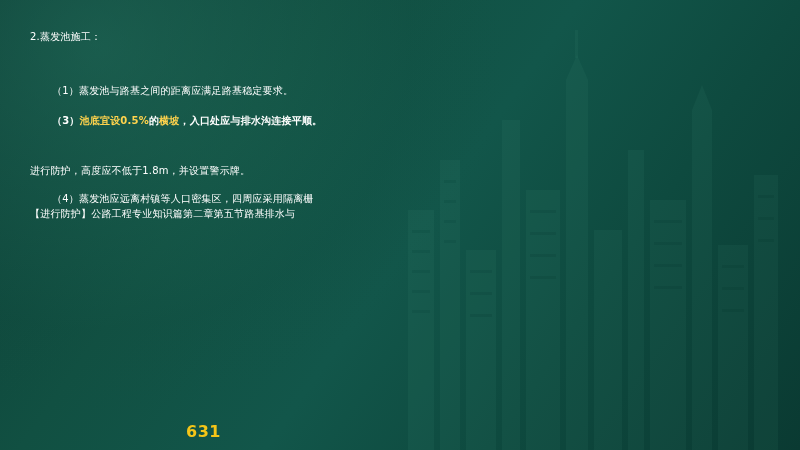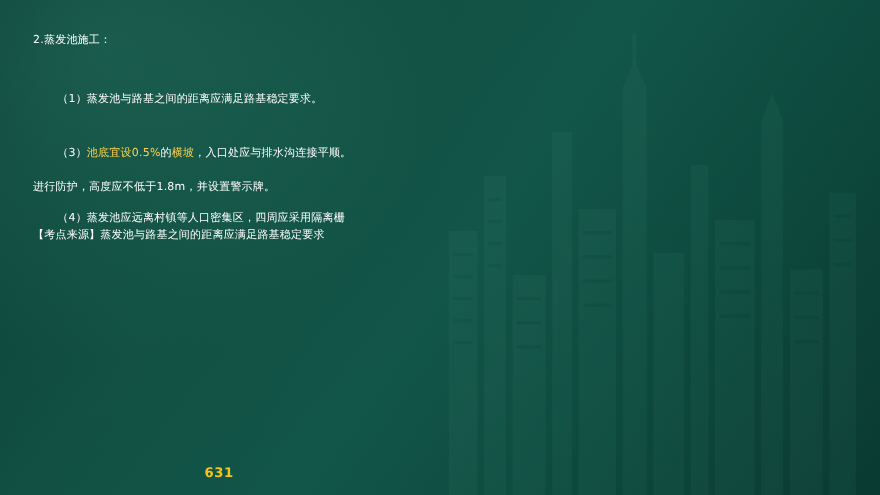--- a/index.html
+++ b/index.html
@@ -50,34 +50,34 @@
     color: #ffffff;
     font-size: 10px;
     line-height: 1;
     white-space: nowrap;
     letter-spacing: 0.2px;
     font-weight: 500;
   }
   .l-title { left: 30px; top: 32px; }
   .l-1 { left: 52px; top: 63px; margin-top: 23px; }
   .l-2 { left: 52px; top: 92px; }
-  .l-3 { left: 52px; top: 135px; }
+  .l-3 { left: 52px; top: 116px; font-weight: bold; }
   .l-4 { left: 52px; top: 150px; margin-top: 44px; }
   .l-5 { left: 30px; top: 166px; }
   .l-6 { left: 30px; top: 209px; }
   .l-7 { left: 30px; top: 239px; }
   .hl {
     color: #ffd34d;
   }
   .page-num {
     position: absolute;
     left: 186px;
     top: 424px;
     color: #f5c518;
-    font-size: 12px;
+    font-size: 16px;
     font-weight: 700;
     line-height: 1;
     letter-spacing: 0.5px;
   }
 </style>
 </head>
 <body>
 
 <div id="slide">
 
@@ -143,20 +143,20 @@
     <div class="line l-3">
       <span>（3）</span><span class="hl">池底宜设0.5%</span><span>的</span><span class="hl">横坡</span><span>，入口处应与排水沟连接平顺。</span>
     </div>
 
     <div class="line l-4">
       <span>（4）</span><span>蒸发池应远离村镇等人口密集区，四周应采用隔离栅</span>
     </div>
 
     <div class="line l-5">进行防护，高度应不低于1.8m，并设置警示牌。</div>
 
-    <div class="line l-6">【考点来源】蒸发池与路基之间的距离应满足路基稳定要求</div>
+    <div class="line l-6">【进行防护】公路工程专业知识篇第二章第五节路基排水与</div>
 
 
   </div>
 
   <div class="page-num">631</div>
 
 </div>
 
 </body></html>

